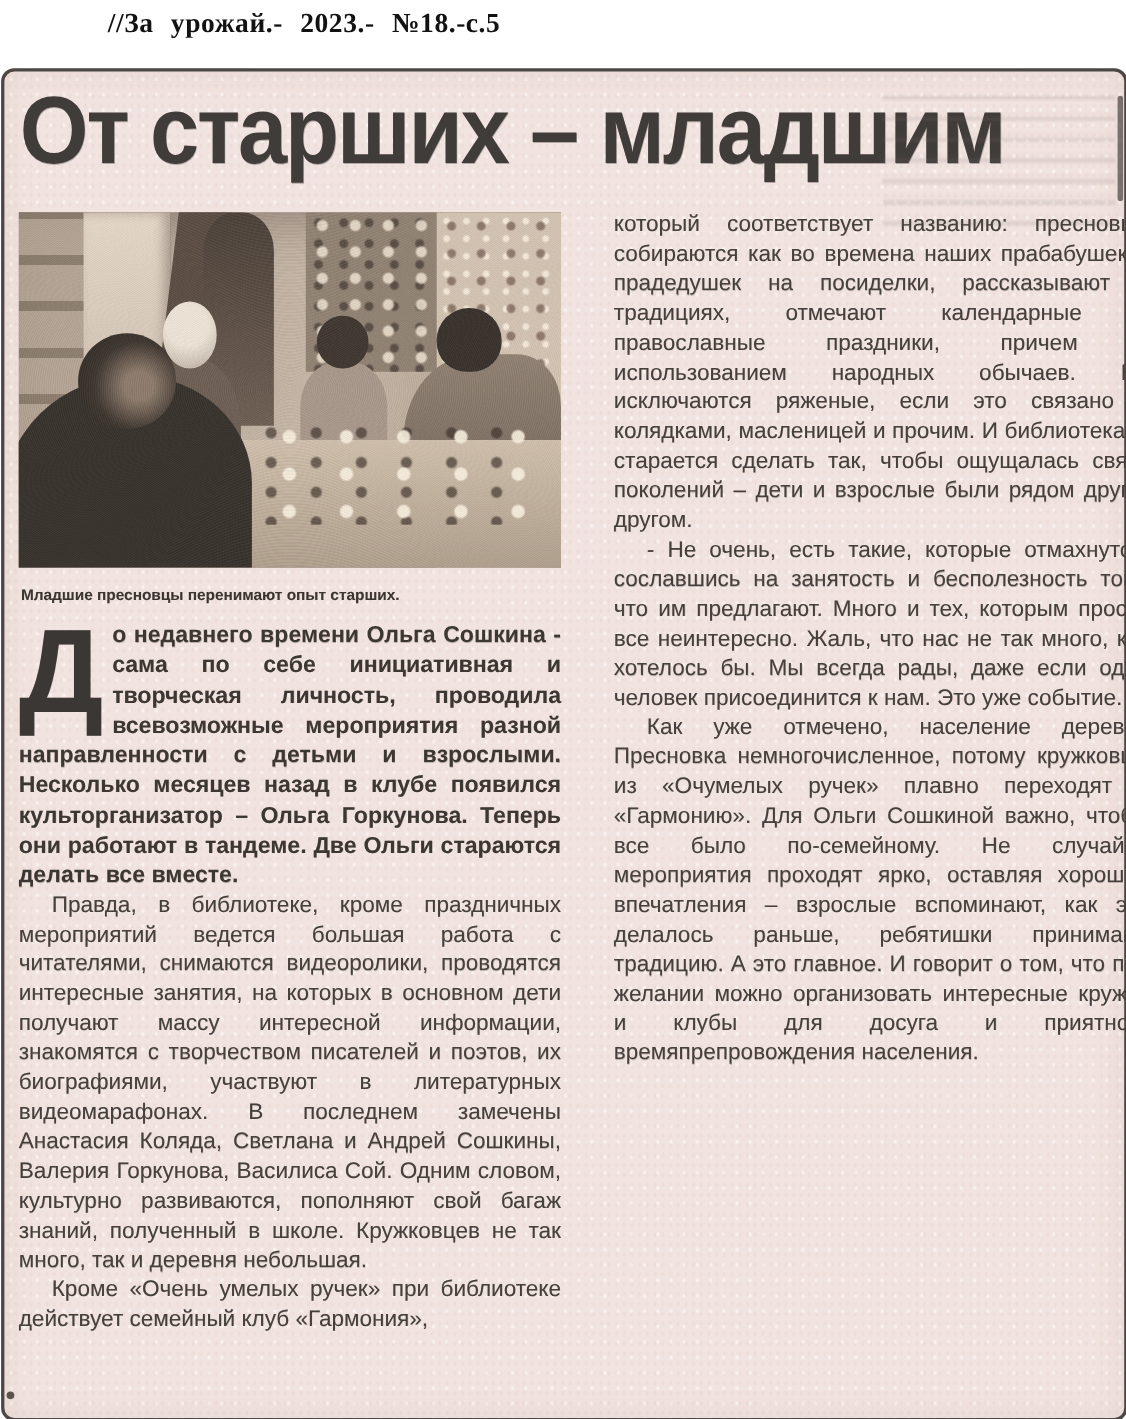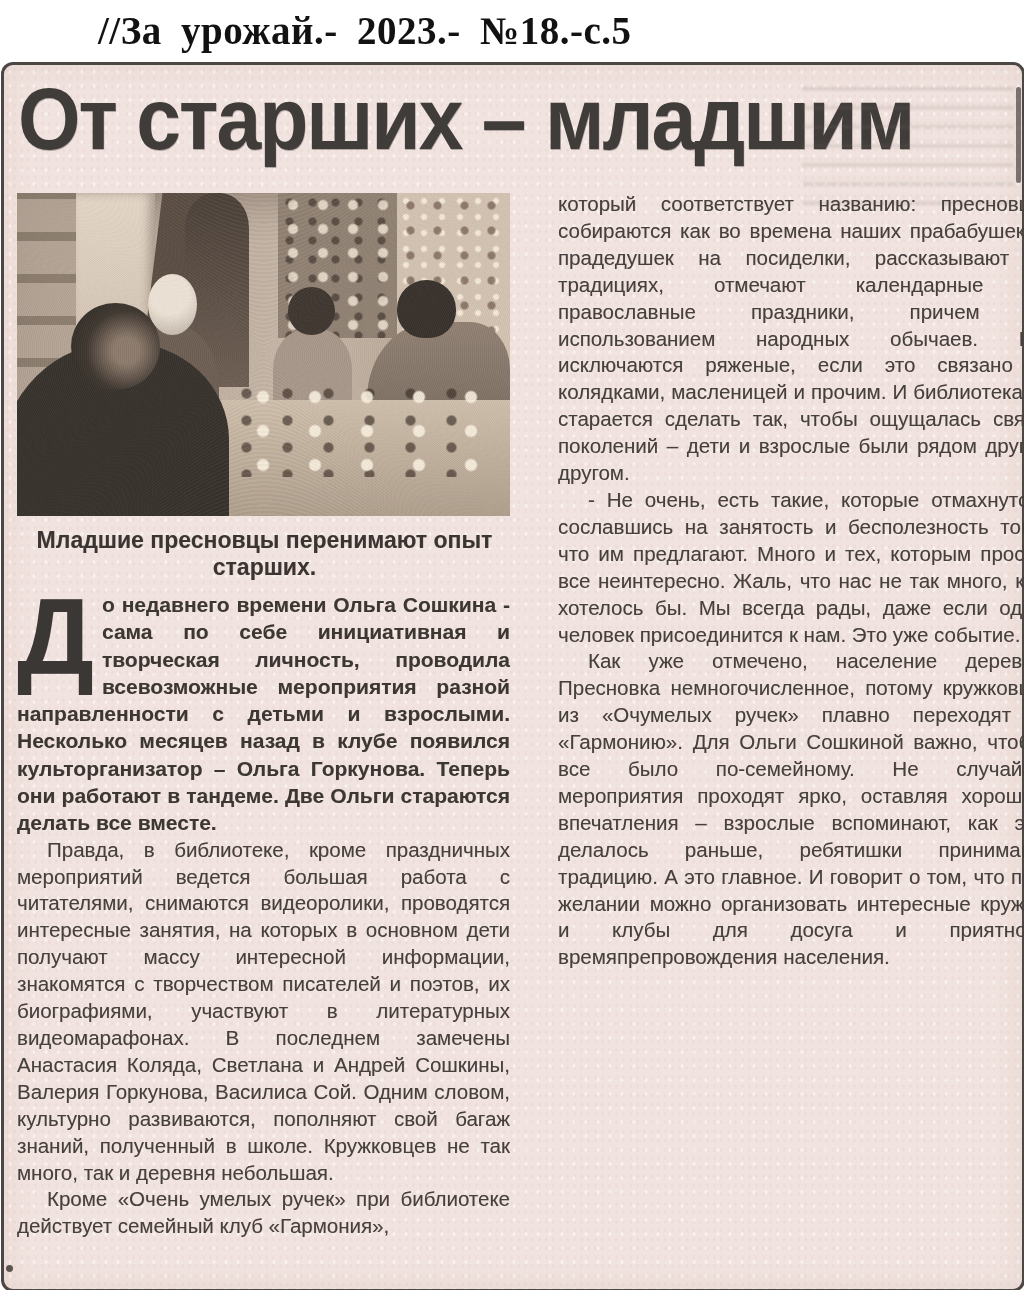--- a/index.html
+++ b/index.html
@@ -6,21 +6,21 @@
   body{
     width:1024px;height:1290px;position:relative;overflow:hidden;
     background:#ffffff;
     font-family:"Liberation Sans",sans-serif;
     -webkit-font-smoothing:antialiased;
   }
   
   .citation{
     position:absolute;left:98px;top:8px;width:880px;
     font-family:"Liberation Serif",serif;
-    font-weight:700;font-size:39px;color:#121212;
+    font-weight:700;font-size:25px;color:#121212;
     word-spacing:9px;letter-spacing:.5px;white-space:nowrap;
   }
   
   .clipping{
     position:absolute;left:1px;top:62px;width:1018px;height:1224px;
     background-color:#f1e3df;
     background-image:
       radial-gradient(rgba(186,150,140,.07) 1px,transparent 2px),
       radial-gradient(rgba(255,255,255,.55) 1px,transparent 2px);
     background-size:7px 9px,12px 14px;
@@ -113,22 +113,22 @@
   .ph-items{left:34%;top:58%;width:60%;height:30%;
     background-image:
       radial-gradient(circle,rgba(245,238,228,.9) 5px,transparent 7px),
       radial-gradient(circle,rgba(52,40,32,.65) 4px,transparent 6px);
     background-size:52px 34px,41px 27px;filter:blur(.3px);}
   .ph-grain{left:0;top:0;right:0;bottom:0;
     background-image:repeating-radial-gradient(rgba(255,255,255,.05) 0 1px,rgba(0,0,0,.05) 1px 2px);
     opacity:.6;}
   
   .caption{
-    margin:11px 0 10px 2px;font-size:23px;font-weight:700;line-height:27px;
-    color:#3b3532;text-align:center;text-indent:0;
+    margin:11px 0 10px 2px;font-size:14px;font-weight:700;line-height:27px;
+    color:#3b3532;text-align:left;text-indent:0;
   }
   .lead{
     font-weight:700;color:#3d3733;font-size:21px;line-height:27.3px;
     text-align:justify;margin:0;
   }
   .dropcap{
     float:left;font-size:108px;line-height:84px;font-weight:700;
     padding:4px 8px 0 0;color:#3b3734;
   }
 </style>

